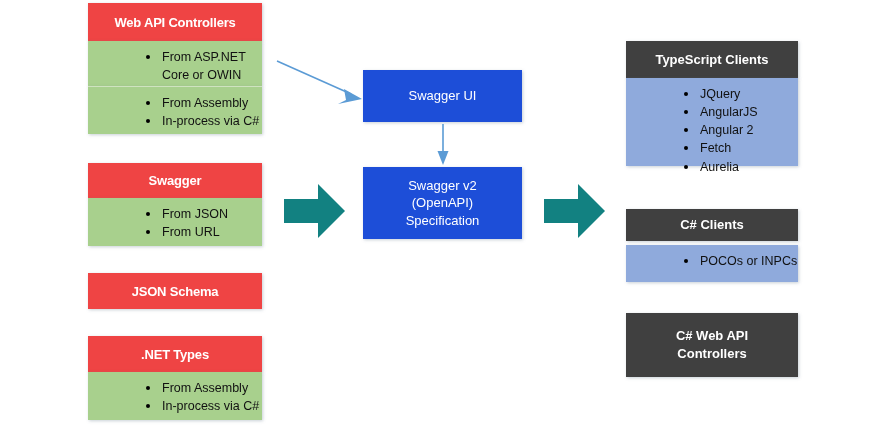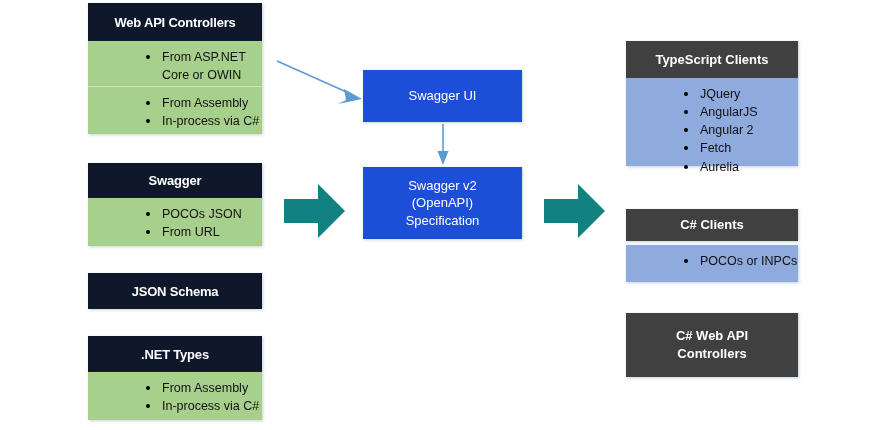--- a/index.html
+++ b/index.html
@@ -17,21 +17,21 @@
     background: #ffffff;
     overflow: hidden;
   }
   .box {
     position: absolute;
     box-sizing: border-box;
     box-shadow: 1px 1px 3px rgba(100,120,140,0.35);
   }
   
   .hdr-green {
-    background: #0f172a;
+    background: #ef4444;
     color: #ffffff;
     font-weight: bold;
     font-size: 13px;
     display: flex;
     align-items: center;
     justify-content: center;
     text-align: center;
     letter-spacing: -0.2px;
   }
   .body-green {
@@ -122,21 +122,21 @@
       <li>From Assembly</li>
       <li>In-process via C#</li>
     </ul>
   </div>
 
   <div class="box hdr-green" style="left:88px; top:163px; width:174px; height:35px;">
     <span>Swagger</span>
   </div>
   <div class="box body-green bullet-pad" style="left:88px; top:198px; width:174px; height:48px;">
     <ul class="bullets">
-      <li>POCOs JSON</li>
+      <li>From JSON</li>
       <li>From URL</li>
     </ul>
   </div>
 
   <div class="box hdr-green" style="left:88px; top:273px; width:174px; height:36px;">
     <span>JSON Schema</span>
   </div>
 
   <div class="box hdr-green" style="left:88px; top:336px; width:174px; height:36px;">
     <span>.NET Types</span>

